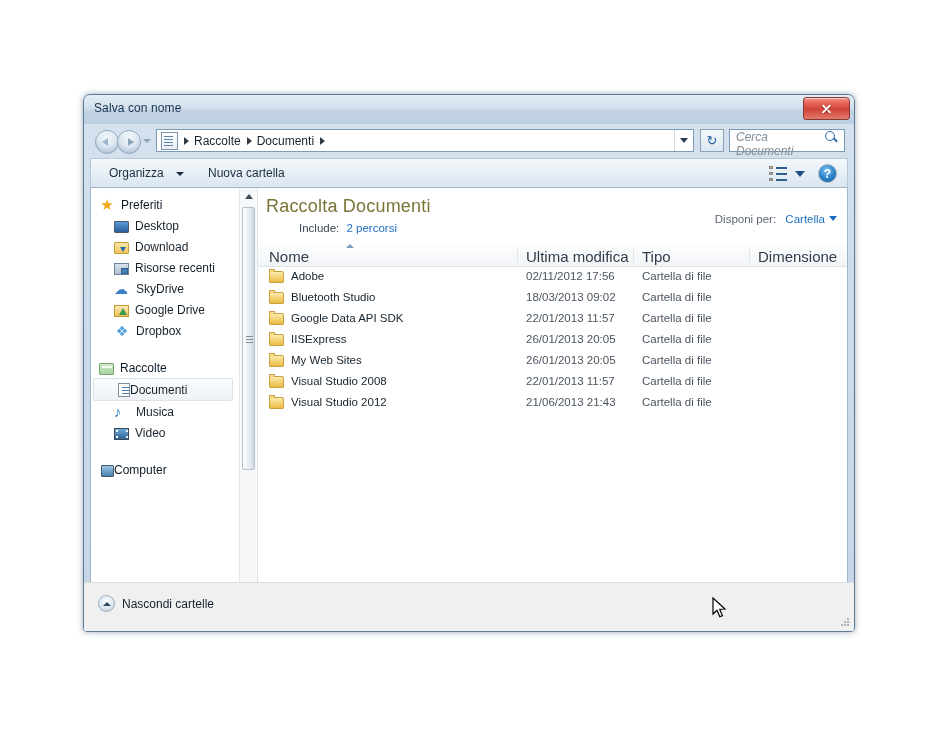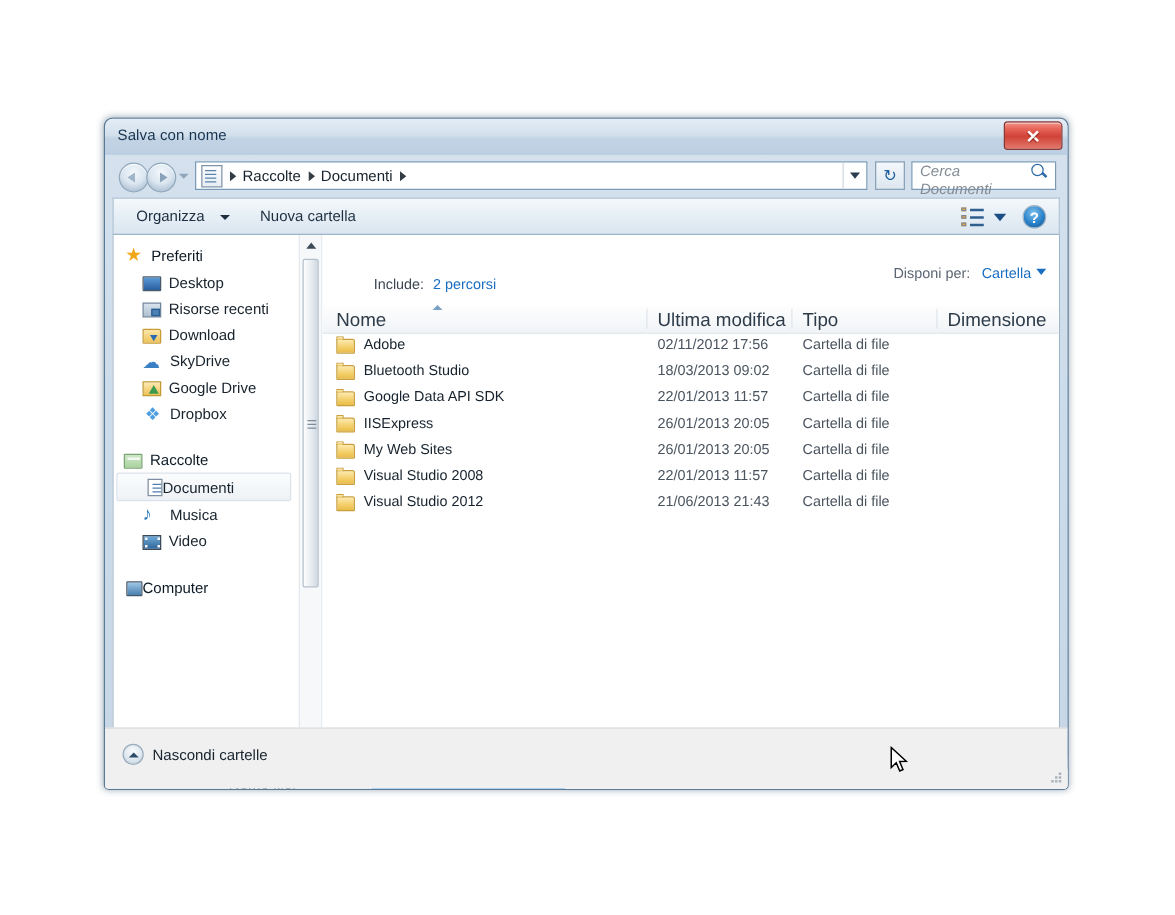--- a/index.html
+++ b/index.html
@@ -515,26 +515,26 @@
 
           <div class="tree-row group">
             <span class="ti ti-star">★</span>
             <span class="tree-lbl bold">Preferiti</span>
           </div>
           <div class="tree-row child">
             <span class="ti ti-desktop"></span>
             <span class="tree-lbl">Desktop</span>
           </div>
           <div class="tree-row child">
+            <span class="ti ti-dl"></span>
+            <span class="tree-lbl">Download</span>
+          </div>
+          <div class="tree-row child">
             <span class="ti ti-recent"></span>
             <span class="tree-lbl">Risorse recenti</span>
-          </div>
-          <div class="tree-row child">
-            <span class="ti ti-dl"></span>
-            <span class="tree-lbl">Download</span>
           </div>
           <div class="tree-row child">
             <span class="ti ti-cloud">☁</span>
             <span class="tree-lbl">SkyDrive</span>
           </div>
           <div class="tree-row child">
             <span class="ti ti-gdrive"></span>
             <span class="tree-lbl">Google Drive</span>
           </div>
           <div class="tree-row child">
@@ -574,20 +574,21 @@
               <span class="tri"></span>
             </div>
           <div class="nsb-thumb"></div>
           <div class="nsb-arrow dn">
               <span class="tri"></span>
             </div>
         </div>
       </div>
 
       <div class="listpane">
+        <div class="lib-title">Raccolta Documenti</div>
         <div class="lib-sub">
           <span class="k">Include:</span>
           <span class="v">2 percorsi</span>
         </div>
         <div class="arrange">
           <span class="k">Disponi per:</span>
           <span class="v">Cartella</span><span class="cv"></span>
         </div>
 
         <div class="colhdr">

